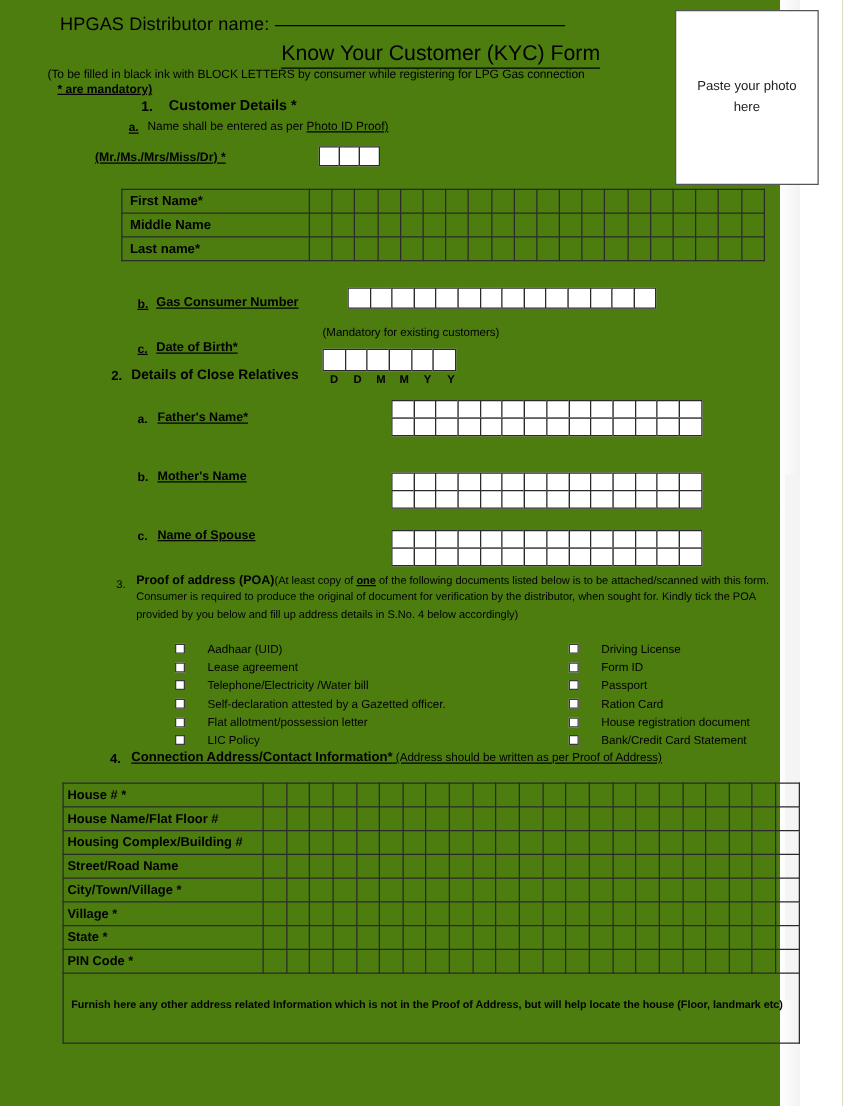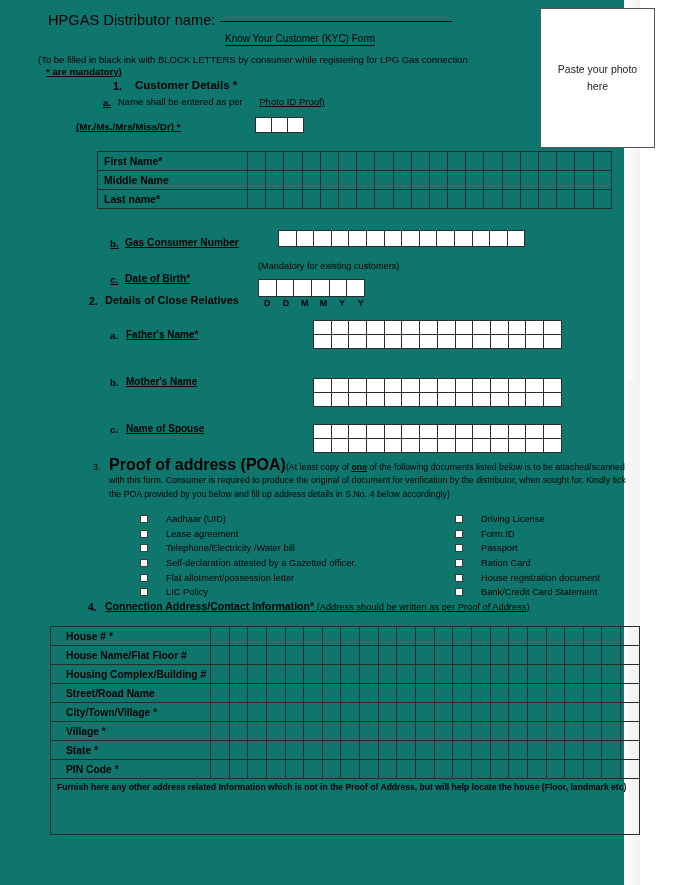--- a/index.html
+++ b/index.html
@@ -8,21 +8,21 @@
     width: 674px; height: 885px;
     background: #ffffff;
     font-family: "Liberation Sans", sans-serif;
     color: #000000;
     overflow: hidden;
   }
   #page {
     position: relative;
     width: 640px;
     height: 885px;
-    background: #0f766e;
+    background: #4d7c0f;
   }
   
   #right-band {
     position: absolute;
     top: 0; right: 0;
     width: 16px; height: 885px;
     background: linear-gradient(90deg, #ffffff 0%, #fafafa 40%, #f2f2f2 100%);
   }
   #right-band2 {
     position: absolute;
@@ -42,21 +42,21 @@
   }
   #distributor-blank {
     display: inline-block;
     width: 232px;
     border-bottom: 1.4px solid #000;
     margin-left: 4px;
     vertical-align: 3px;
   }
   #kyc-title {
     left: 225px; top: 33px;
-    font-size: 10px;
+    font-size: 17px;
     border-bottom: 1.4px solid #000;
     padding-bottom: 1px;
   }
   #instruction1 {
     left: 38px; top: 54px;
     font-size: 9.6px;
     letter-spacing: -.05px;
   }
   #instruction2 {
     left: 46px; top: 66px;
@@ -79,21 +79,21 @@
     line-height: 17px;
     text-align: center;
     color: #222;
   }
 
   
   #sec1-num { left: 113px; top: 80px; font-size: 11px; font-weight: bold; }
   #sec1-title { left: 135px; top: 79px; font-size: 11.5px; font-weight: bold; }
   #sec1a-letter { left: 103px; top: 97px; font-size: 9.5px; font-weight: bold; text-decoration: underline; }
   #sec1a-text { left: 118px; top: 96px; font-size: 9.5px; }
-  #photoid-underline { text-decoration: underline; margin-left: 14px; }
+  #photoid-underline { text-decoration: underline; }
 
   #salutation-label {
     left: 76px; top: 121px;
     font-size: 9.8px; font-weight: bold; text-decoration: underline;
   }
   #salutation-boxes { left: 255px; top: 117px; }
 
   
   .cellrow { display: flex; }
   .cell {
@@ -170,21 +170,21 @@
 
   
   #sec3-num { left: 93px; top: 462px; font-size: 9px; }
   #sec3-body {
     left: 109px; top: 458px;
     width: 527px;
     font-size: 8.8px;
     line-height: 13.4px;
     text-align: left;
   }
-  #sec3-body b.h { font-size: 16px; }
+  #sec3-body b.h { font-size: 10px; }
   #sec3-body u { text-decoration: underline; font-weight: bold; }
 
   
   .cb-col { position: absolute; }
   #cb-left { left: 140px; top: 512px; text-align: center; }
   #cb-right { left: 455px; top: 512px; }
   .cb-item {
     display: flex;
     align-items: center;
     height: 14.6px;
@@ -217,29 +217,29 @@
   }
   #addr-table td {
     border: 1px solid #2b2b2b;
     height: 19px;
     padding: 0;
   }
   #addr-table td.lbl {
     width: 160px;
     font-size: 10.3px;
     font-weight: bold;
-    padding-left: 15px;
+    padding-left: 3px;
     white-space: nowrap;
     margin-top: 20px;
   }
   #addr-table td.bx { width: 18.7px; }
   #addr-table td.note {
     font-size: 8.6px;
     font-weight: bold;
-    padding: 2px 4px 0 6px;
+    padding: 18px 4px 0 6px;
     height: 56px;
     vertical-align: top;
     line-height: 12px;
   }
 </style>
 </head>
 <body>
 
 <div id="page">
 

